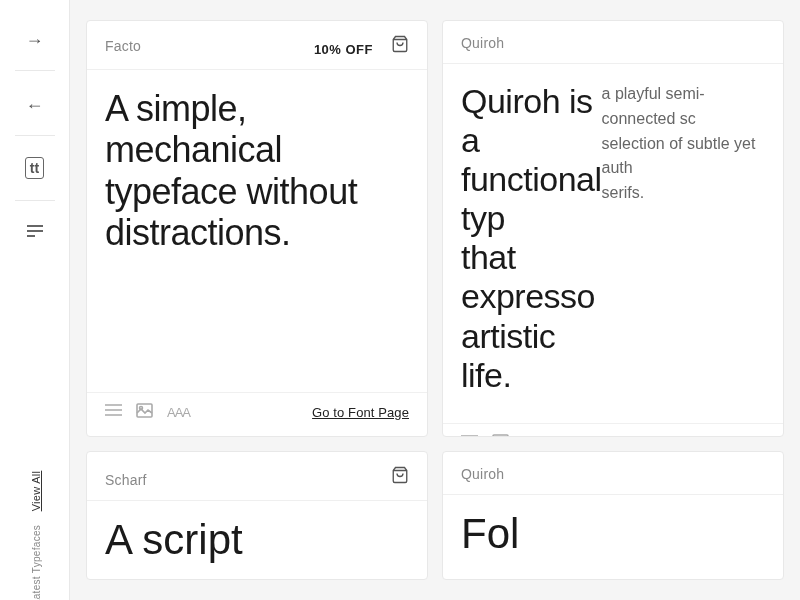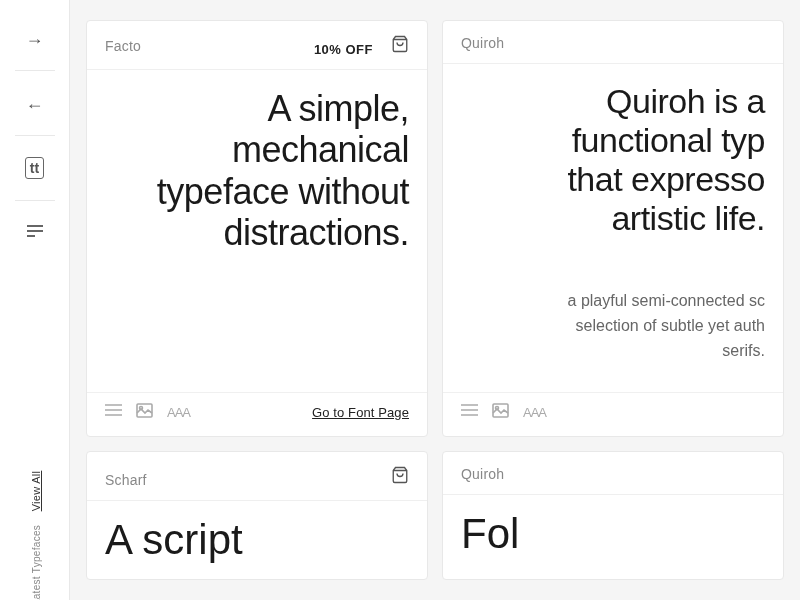--- a/index.html
+++ b/index.html
@@ -100,22 +100,21 @@
     .header-right {
       display: flex;
       align-items: flex-end;
       gap: 8px;
     }
 
     .card-body {
       padding: 18px 18px 14px 18px;
       flex: 1;
       display: flex;
-      flex-direction: column;
-      text-align: right;
+      flex-direction: row;
     }
 
     .font-preview-large {
       font-size: 36px;
       font-weight: 300;
       color: #1a1a1a;
       line-height: 1.15;
       letter-spacing: -0.5px;
       margin-bottom: 14px;
       flex: 1;

